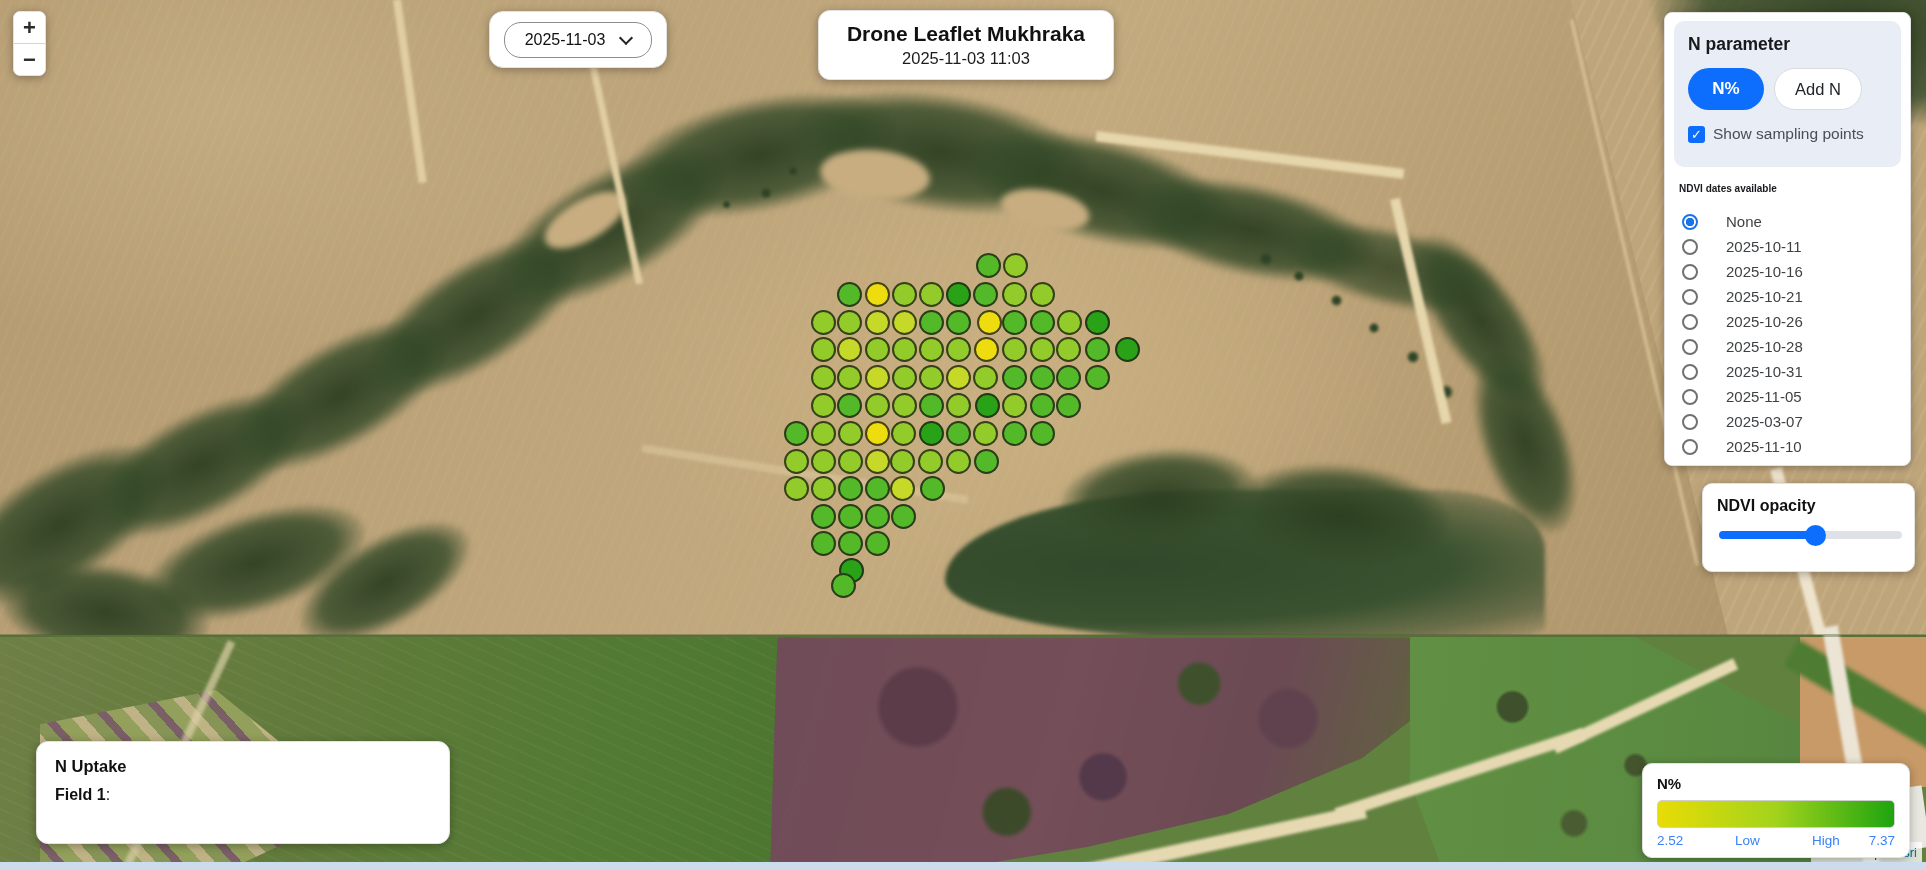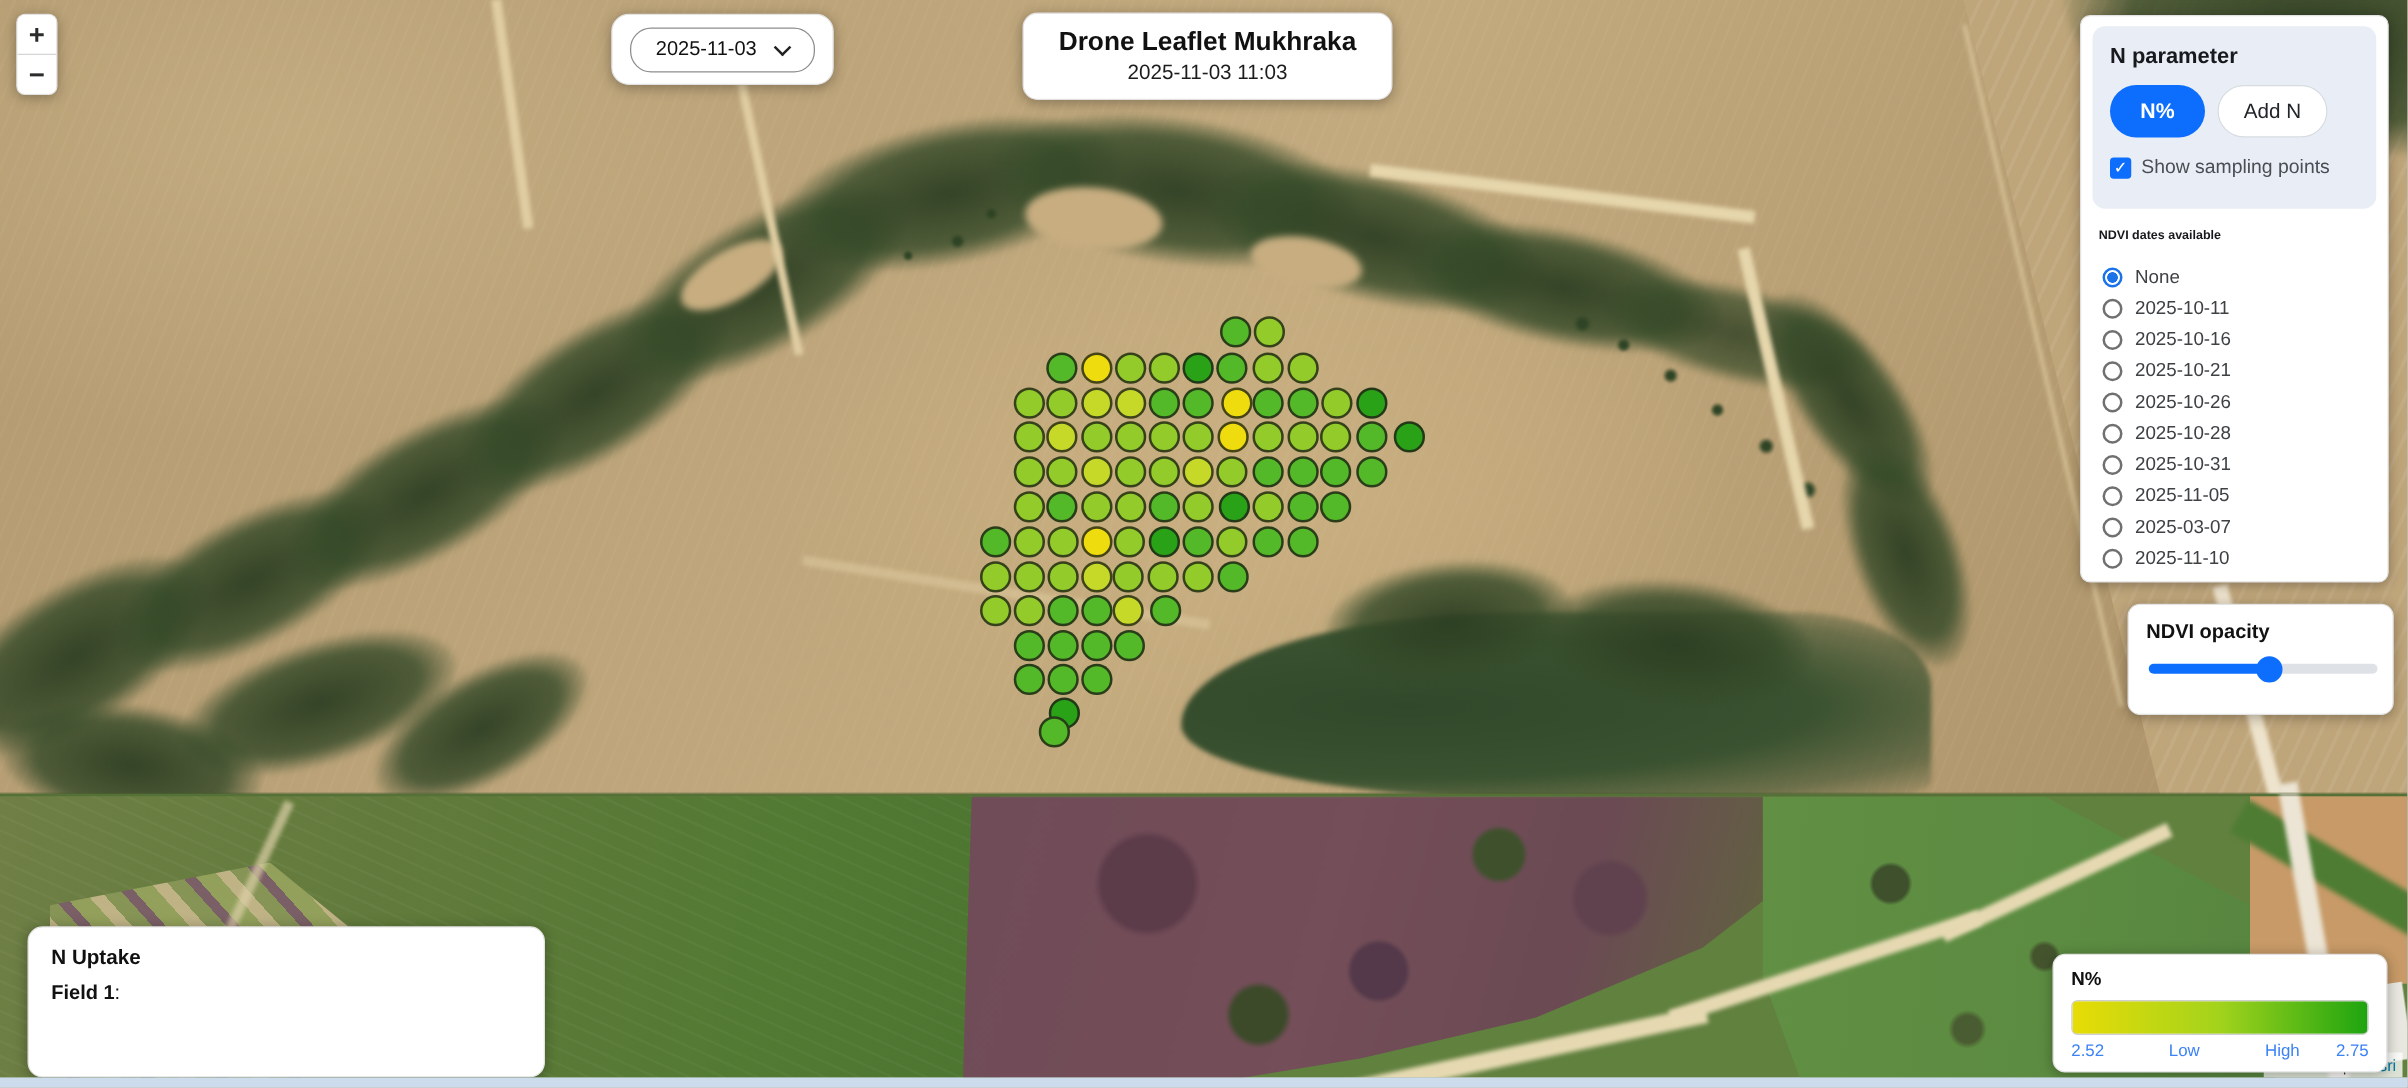--- a/index.html
+++ b/index.html
@@ -35,32 +35,32 @@
   .btnrow{display:flex;gap:10px;margin-top:13px;}
   .pill{height:42px;border-radius:21px;display:flex;align-items:center;justify-content:center;cursor:pointer;box-sizing:border-box;}
   .pill.blue{width:76px;background:#0d6efd;color:#fff;font-weight:bold;font-size:17px;}
   .pill.white{width:88px;background:#fff;border:1px solid #d8dce1;color:#212529;font-size:16.5px;}
   .cbrow{display:flex;align-items:center;gap:8px;margin-top:15px;cursor:pointer;}
   .cb{width:17px;height:17px;border-radius:3px;background:#0d6efd;color:#fff;font-size:13px;font-weight:bold;
       display:flex;align-items:center;justify-content:center;}
   .cblabel{font-size:15.5px;color:#4a4d52;}
   #ndvihead{position:absolute;left:14px;top:170px;font-size:10px;font-weight:bold;color:#17191c;}
   #radiolist{position:absolute;left:17px;top:196px;right:8px;}
-  .ritem{display:flex;align-items:center;gap:10px;height:25px;cursor:pointer;}
+  .ritem{display:flex;align-items:center;gap:28px;height:25px;cursor:pointer;}
   .radio{width:16px;height:16px;border-radius:50%;border:2px solid #707070;background:#fff;box-sizing:border-box;flex:0 0 auto;}
   .radio.sel{border:2px solid #1a73e8;background:radial-gradient(circle,#1a73e8 0 4px,#fff 4.5px);}
   .rlabel{font-size:15px;color:#3f4245;}
   
   #opapanel{left:1702px;top:483px;width:213px;height:89px;border-radius:10px;box-sizing:border-box;padding:13px 14px;}
   #opapanel h3{margin:0;font-size:16px;color:#111;}
   #opaslider{width:100%;margin-top:16px;-webkit-appearance:none;appearance:none;height:8px;border-radius:4px;background:#dee2e6;outline:none;}
   #opaslider::-webkit-slider-thumb{-webkit-appearance:none;width:21px;height:21px;border-radius:50%;background:#0d6efd;cursor:pointer;}
   #opaslider::-moz-range-thumb{width:21px;height:21px;border:none;border-radius:50%;background:#0d6efd;cursor:pointer;}
   
-  #uptake{left:22px;top:741px;width:414px;height:121px;border-radius:12px;box-sizing:border-box;padding:15px 18px;}
+  #uptake{left:36px;top:741px;width:414px;height:103px;border-radius:12px;box-sizing:border-box;padding:15px 18px;}
   #uptake .h{font-size:16.5px;font-weight:bold;color:#111;}
   #uptake .f{margin-top:10px;font-size:16px;color:#111;}
   #uptake .f b{font-weight:bold;}
   #uptake .s{margin-top:7px;font-size:16px;color:#1a1a1a;}
   
   #legend{left:1642px;top:763px;width:268px;height:95px;border-radius:10px;box-sizing:border-box;padding:11px 14px;z-index:60;}
   #legend .h{font-size:15px;font-weight:bold;color:#111;}
   #gradbar{margin-top:8px;height:26px;border-radius:5px;border:1px solid #cfcfcf;}
   #legendlabels{position:relative;margin-top:5px;height:17px;font-size:13.5px;color:#3b82f6;}
   #legendlabels .l0{position:absolute;left:0;}
@@ -357,21 +357,21 @@
       <div class="f"><b>Field 1</b><span>:</span></div>
     </div>
 
     <div class="panel" id="legend">
       <div class="h">N%</div>
       <div id="gradbar" style="background: linear-gradient(to right, rgb(232, 220, 6), rgb(162, 211, 28), rgb(30, 164, 16));"></div>
       <div id="legendlabels">
         <span class="l0">2.52</span>
         <span class="l1">Low</span>
         <span class="l2">High</span>
-        <span class="l3">2.75</span>
+        <span class="l3">7.37</span>
       </div>
     </div>
 
     <div id="attrib">
       <span class="leafflag"></span>
       <a>Leaflet</a>
       <span>|</span>
       <a>© Esri</a>
     </div>
   </div>

